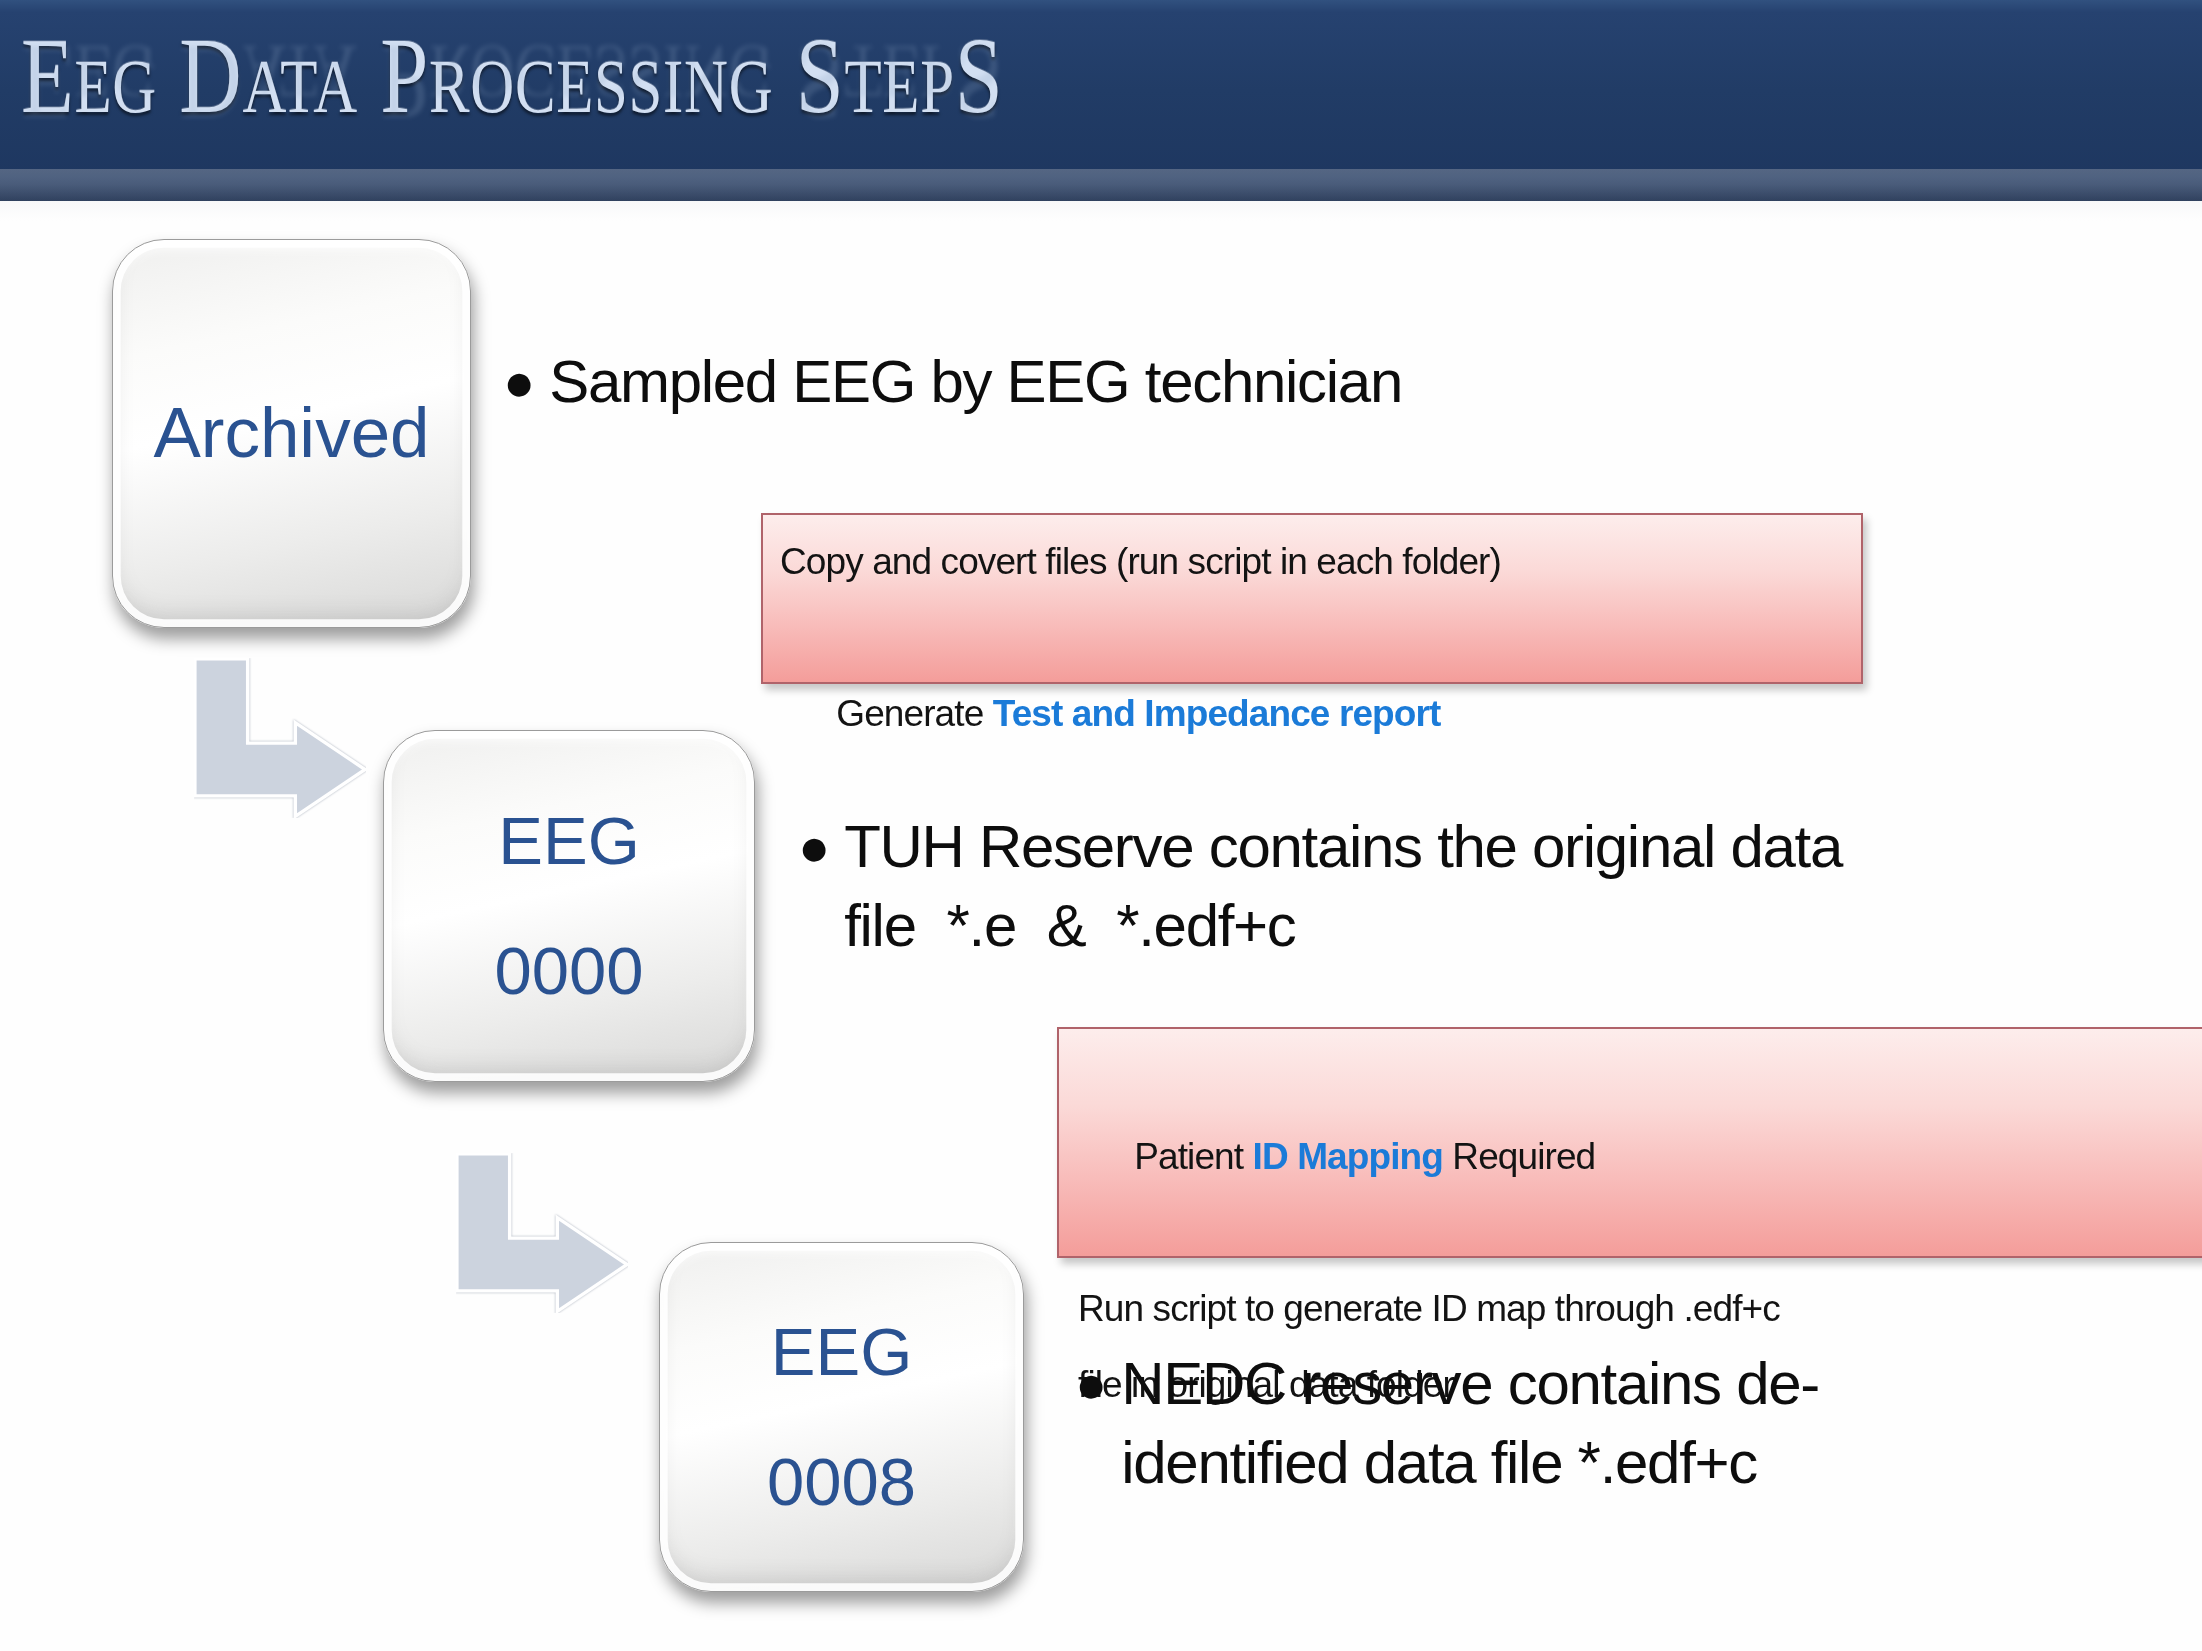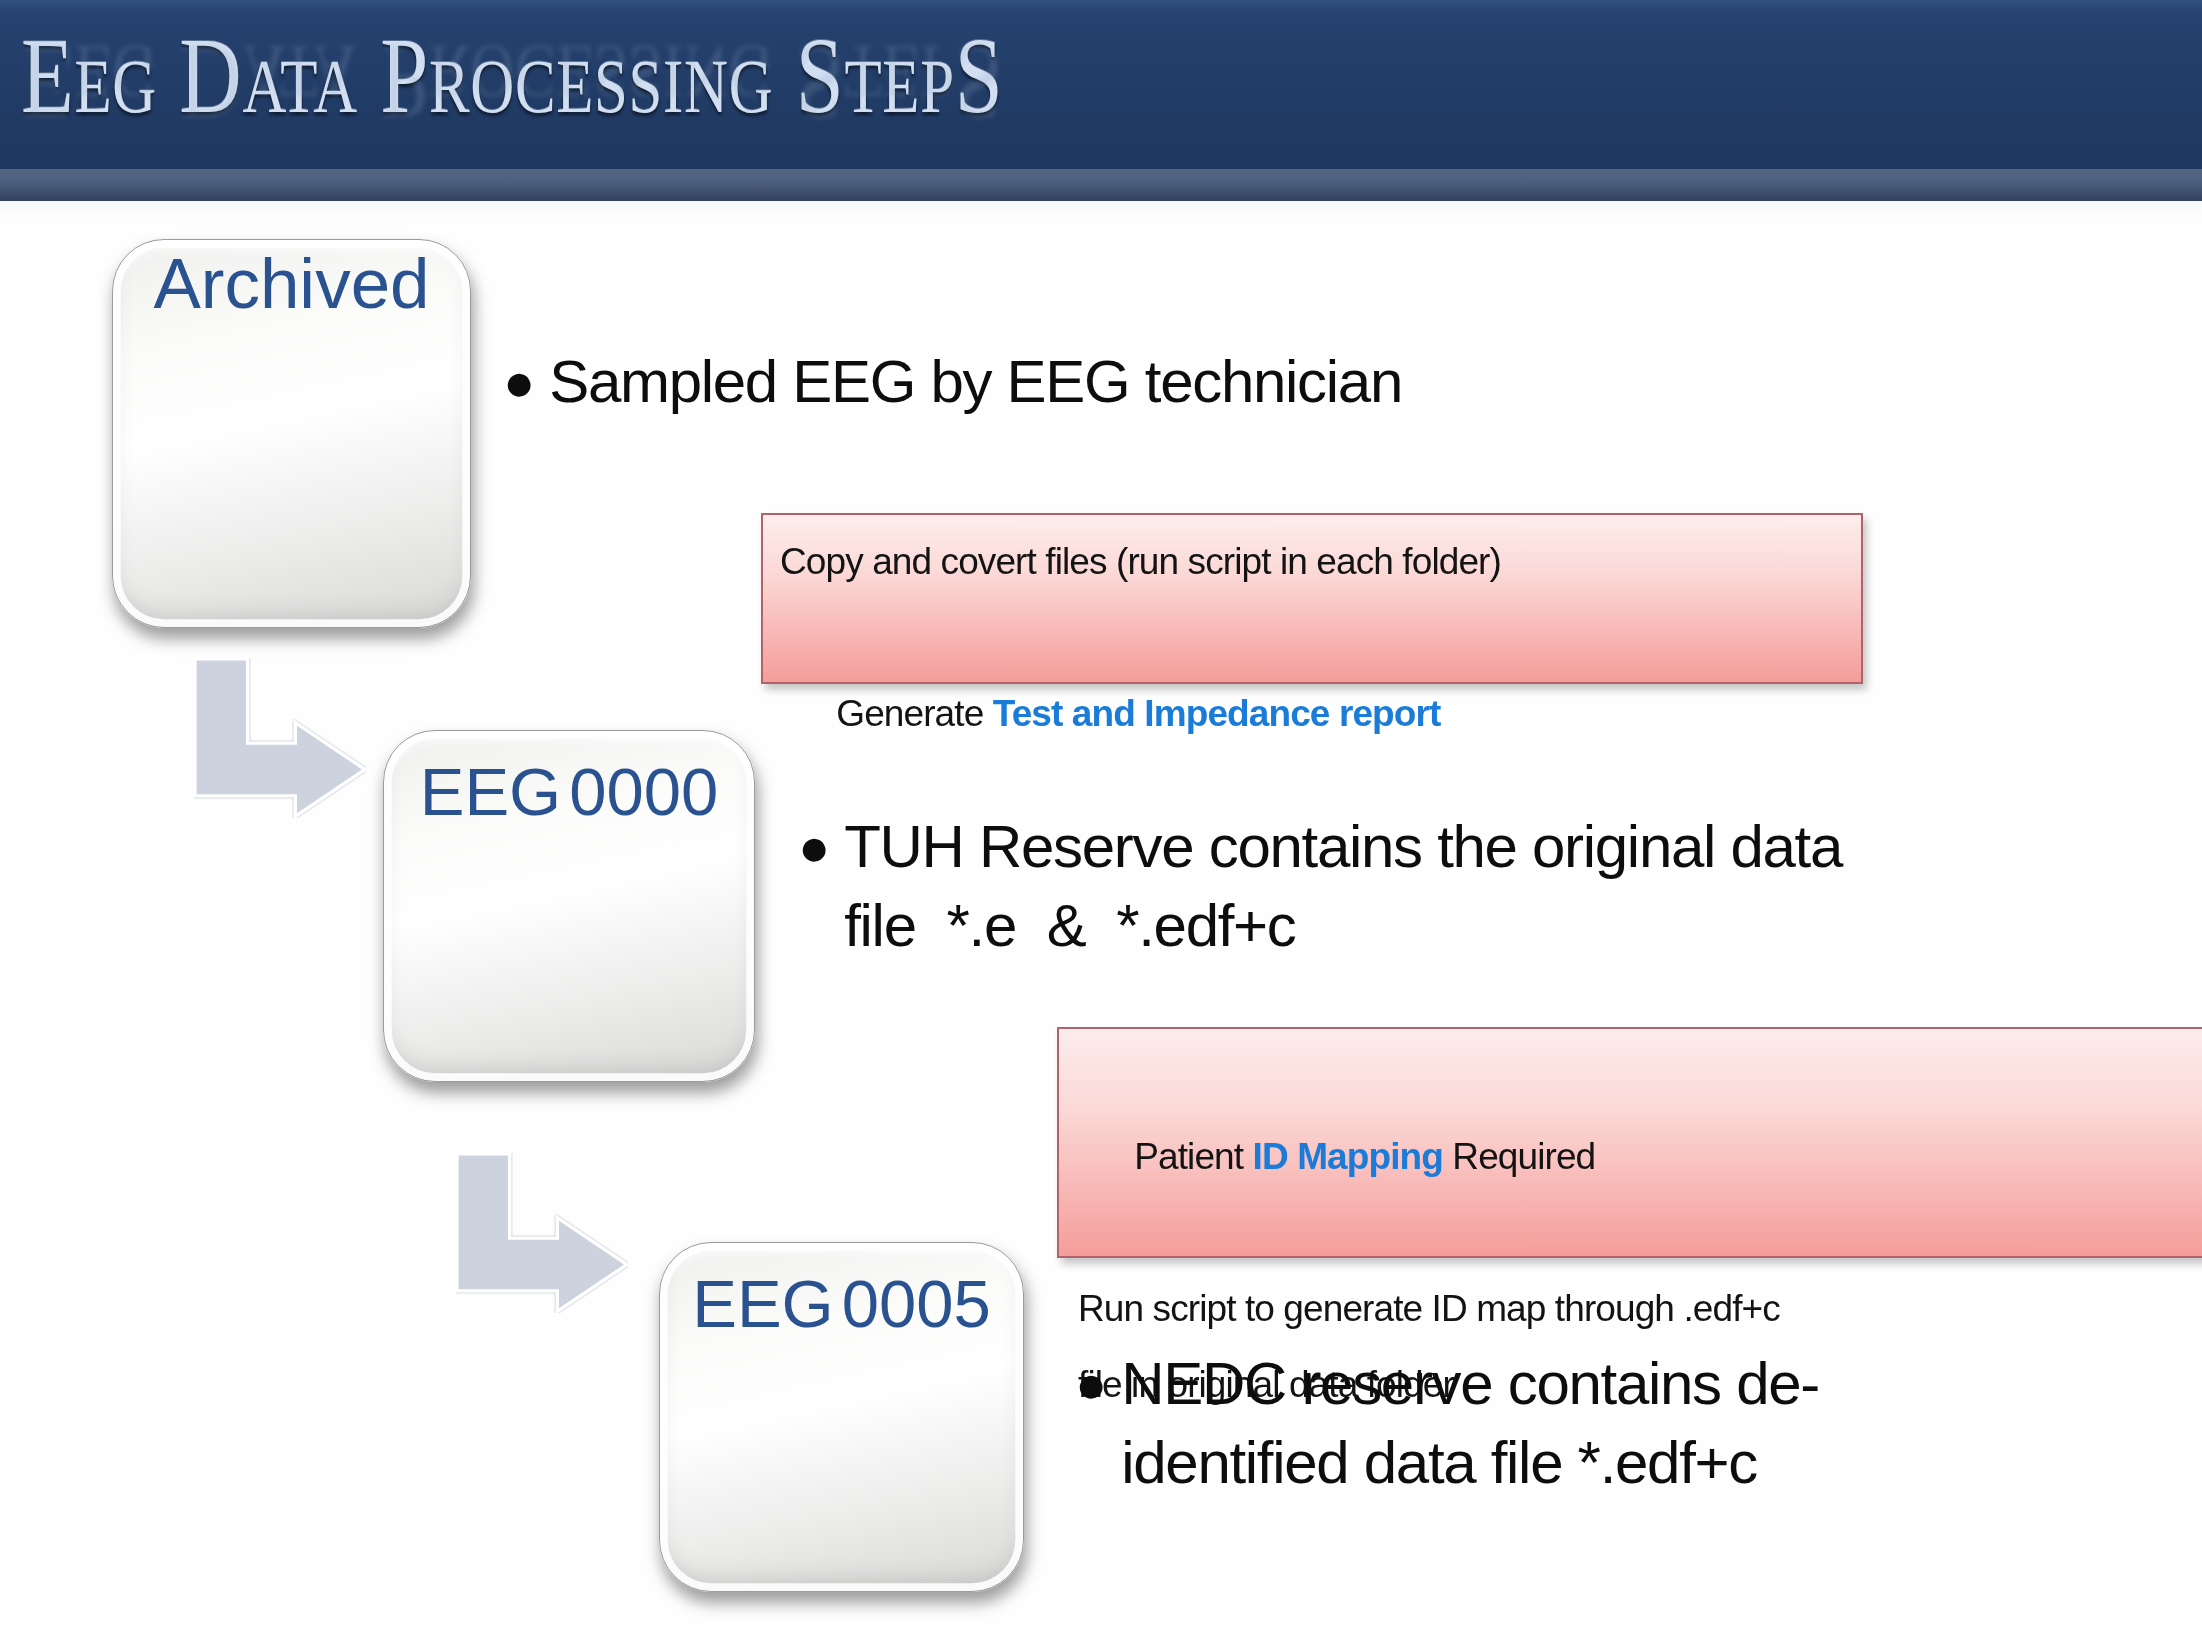--- a/index.html
+++ b/index.html
@@ -62,22 +62,22 @@
     position: absolute;
     border-radius: 52px;
     border: 1.7px solid #9b9b9b;
     background: linear-gradient(168deg, #efefee 0%, #fbfbfa 26%, #ffffff 46%, #ececeb 74%, #d7d7d6 100%);
     box-shadow:
       inset 0 0 0 7.7px rgba(255,255,255,0.9),
       inset 0 -12px 19px rgba(130,130,130,0.25),
       inset 0 8.6px 12px rgba(255,255,255,0.95),
       2.6px 10.3px 15.5px rgba(0,0,0,0.38);
     display: flex;
-    flex-direction: row;
-    align-items: flex-start;
+    flex-direction: column;
+    align-items: center;
     justify-content: center;
     text-align: center;
     color: #2a5291;
     gap: 8px;
   }
   .pbox-line { line-height: 1.0; }
   .box-archived { left: 112px; top: 239px; width: 357px; height: 387px; font-size: 71px; }
   .box-archived .pbox-line { line-height: 1.24; }
   .box-eeg0000 { left: 383px; top: 730px; width: 370px; height: 350px; font-size: 67px; }
   .box-eeg0001 { left: 659px; top: 1242px; width: 363px; height: 348px; font-size: 67px; }
@@ -185,21 +185,21 @@
   </div>
 
   <div class="arrow arrow-2">
     <svg viewBox="0 0 202 188">
       <polygon points="1,1 63,1 63,100 119,100 119,76 201,131 119,186 119,162 1,162" fill="#ccd3de" stroke="#ffffff" stroke-width="4" stroke-linejoin="miter" style="filter: drop-shadow(0 0 1.5px #a9b0bc);"></polygon>
     </svg>
   </div>
 
   <div class="pbox box-eeg0001">
     <div class="pbox-line">EEG</div>
-    <div class="pbox-line">0005</div>
+    <div class="pbox-line">0008</div>
   </div>
 
   <div class="bullet-item bullet-3">
     <span class="bullet-glyph">●</span>
     <span class="bullet-lines">
       <span class="bullet-line">NEDC reserve contains de-</span>
       <span class="bullet-line">identified data file *.edf+c</span>
     </span>
   </div>
 

